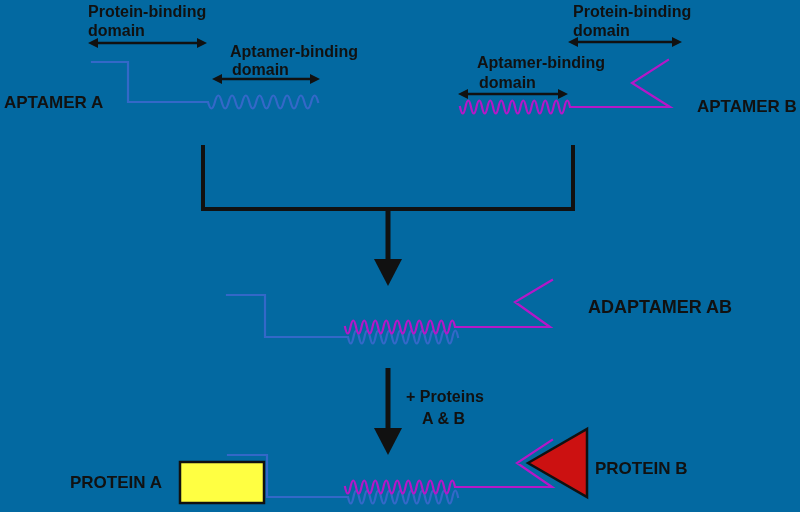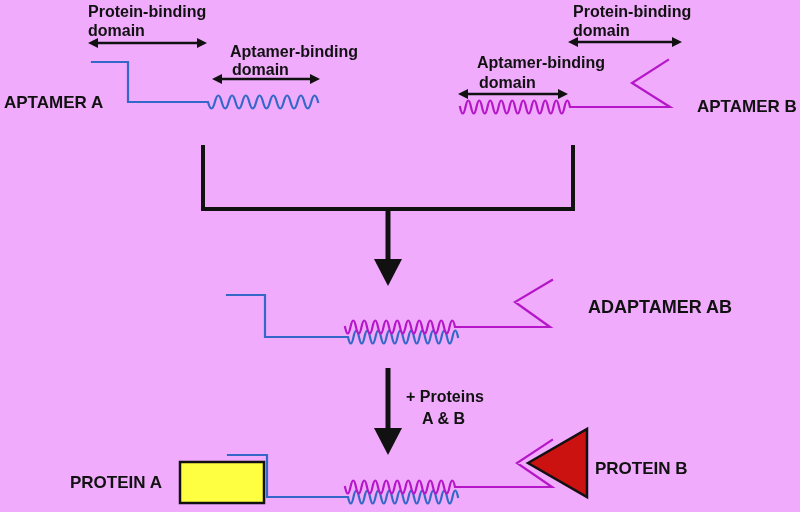--- a/index.html
+++ b/index.html
@@ -1,17 +1,17 @@
 <!DOCTYPE html>
 <html style="--aptamer-a-blue: #3468c8; --aptamer-b-magenta: #b517c8; --protein-a-yellow: #ffff42; --protein-b-red: #cc1111; --ink: #111111;"><head>
 <meta charset="utf-8">
 <style>
   html,body { margin:0; padding:0; background:#ffffff; }
   .figure-wrap {
-    position:relative; width:800px; height:512px; background:#f0abfc;
+    position:relative; width:800px; height:512px; background:#0369a1;
     font-family:"Liberation Sans", sans-serif; overflow:hidden;
   }
   svg text {
     font-family:"Liberation Sans", sans-serif;
     font-weight:bold;
     fill:var(--ink);
   }
   .lbl  { font-size:16px; }
   .cap  { font-size:17px; }
   .cap2 { font-size:18px; }

